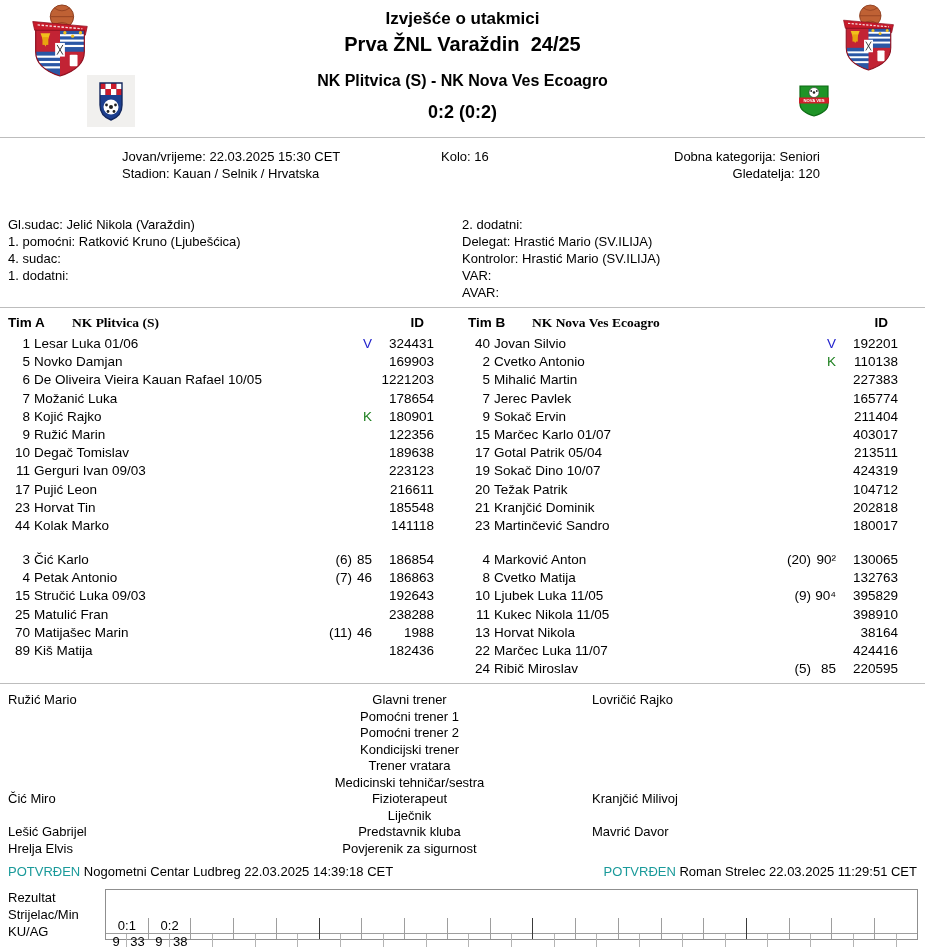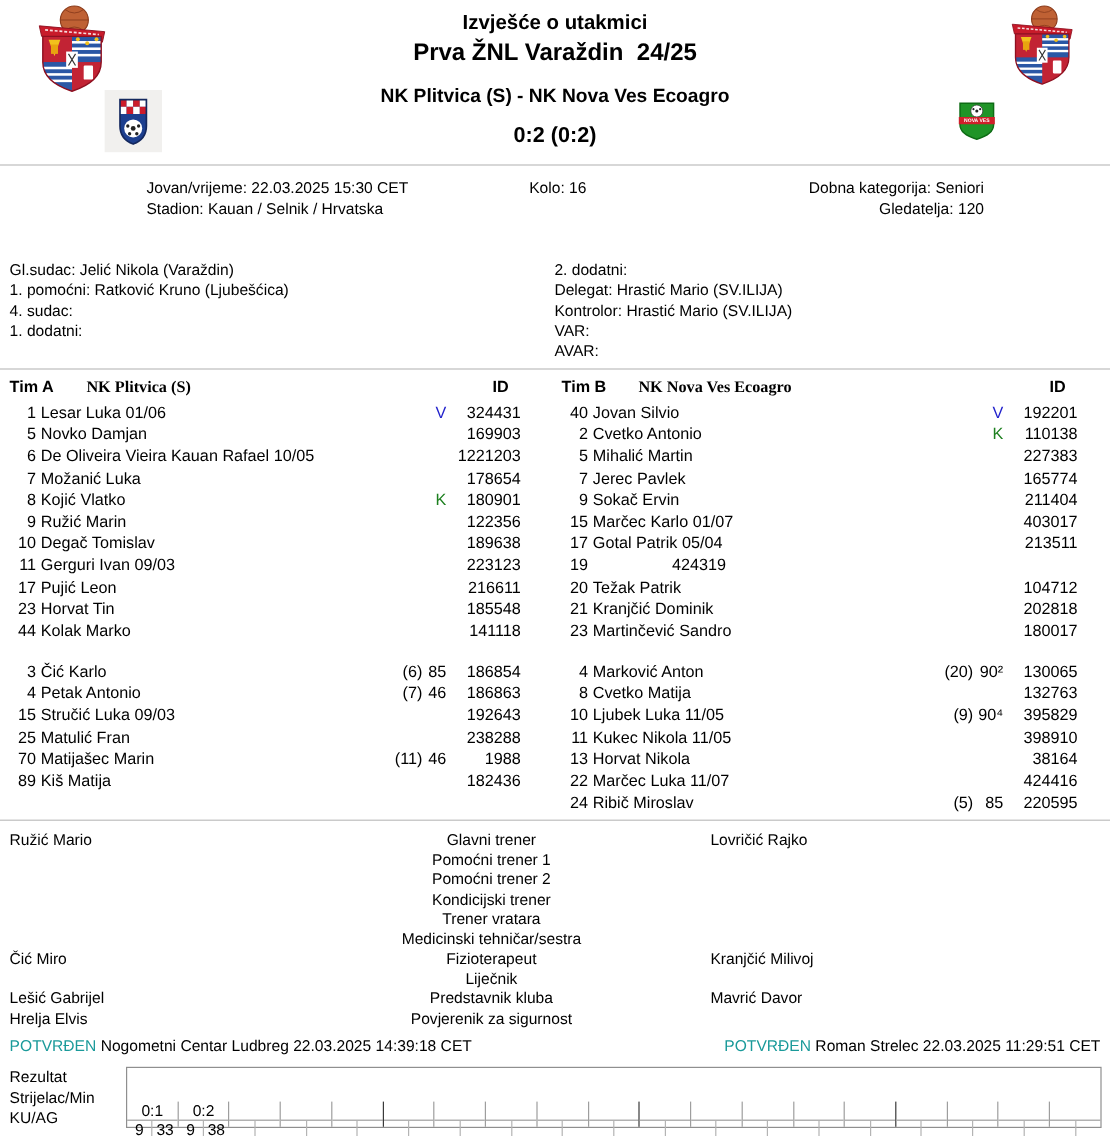--- a/index.html
+++ b/index.html
@@ -248,21 +248,21 @@
       </div>
       <div class="p-row">
         <span class="c-num">7</span>
         <span class="c-name">Možanić Luka</span>
         <span class="c-sub"></span>
         <span class="c-bm"></span>
         <span class="c-id">178654</span>
       </div>
       <div class="p-row">
         <span class="c-num">8</span>
-        <span class="c-name">Kojić Vlatko</span>
+        <span class="c-name">Kojić Rajko</span>
         <span class="c-sub"></span>
         <span class="c-bm" style="color: rgb(30, 128, 32);">K</span>
         <span class="c-id">180901</span>
       </div>
       <div class="p-row">
         <span class="c-num">9</span>
         <span class="c-name">Ružić Marin</span>
         <span class="c-sub"></span>
         <span class="c-bm"></span>
         <span class="c-id">122356</span>
@@ -397,20 +397,21 @@
       </div>
       <div class="p-row">
         <span class="c-num">17</span>
         <span class="c-name">Gotal Patrik 05/04</span>
         <span class="c-sub"></span>
         <span class="c-bm"></span>
         <span class="c-id">213511</span>
       </div>
       <div class="p-row">
         <span class="c-num">19</span>
+        <span class="c-name">Sokač Dino 10/07</span>
         <span class="c-sub"></span>
         <span class="c-bm"></span>
         <span class="c-id">424319</span>
       </div>
       <div class="p-row">
         <span class="c-num">20</span>
         <span class="c-name">Težak Patrik</span>
         <span class="c-sub"></span>
         <span class="c-bm"></span>
         <span class="c-id">104712</span>

